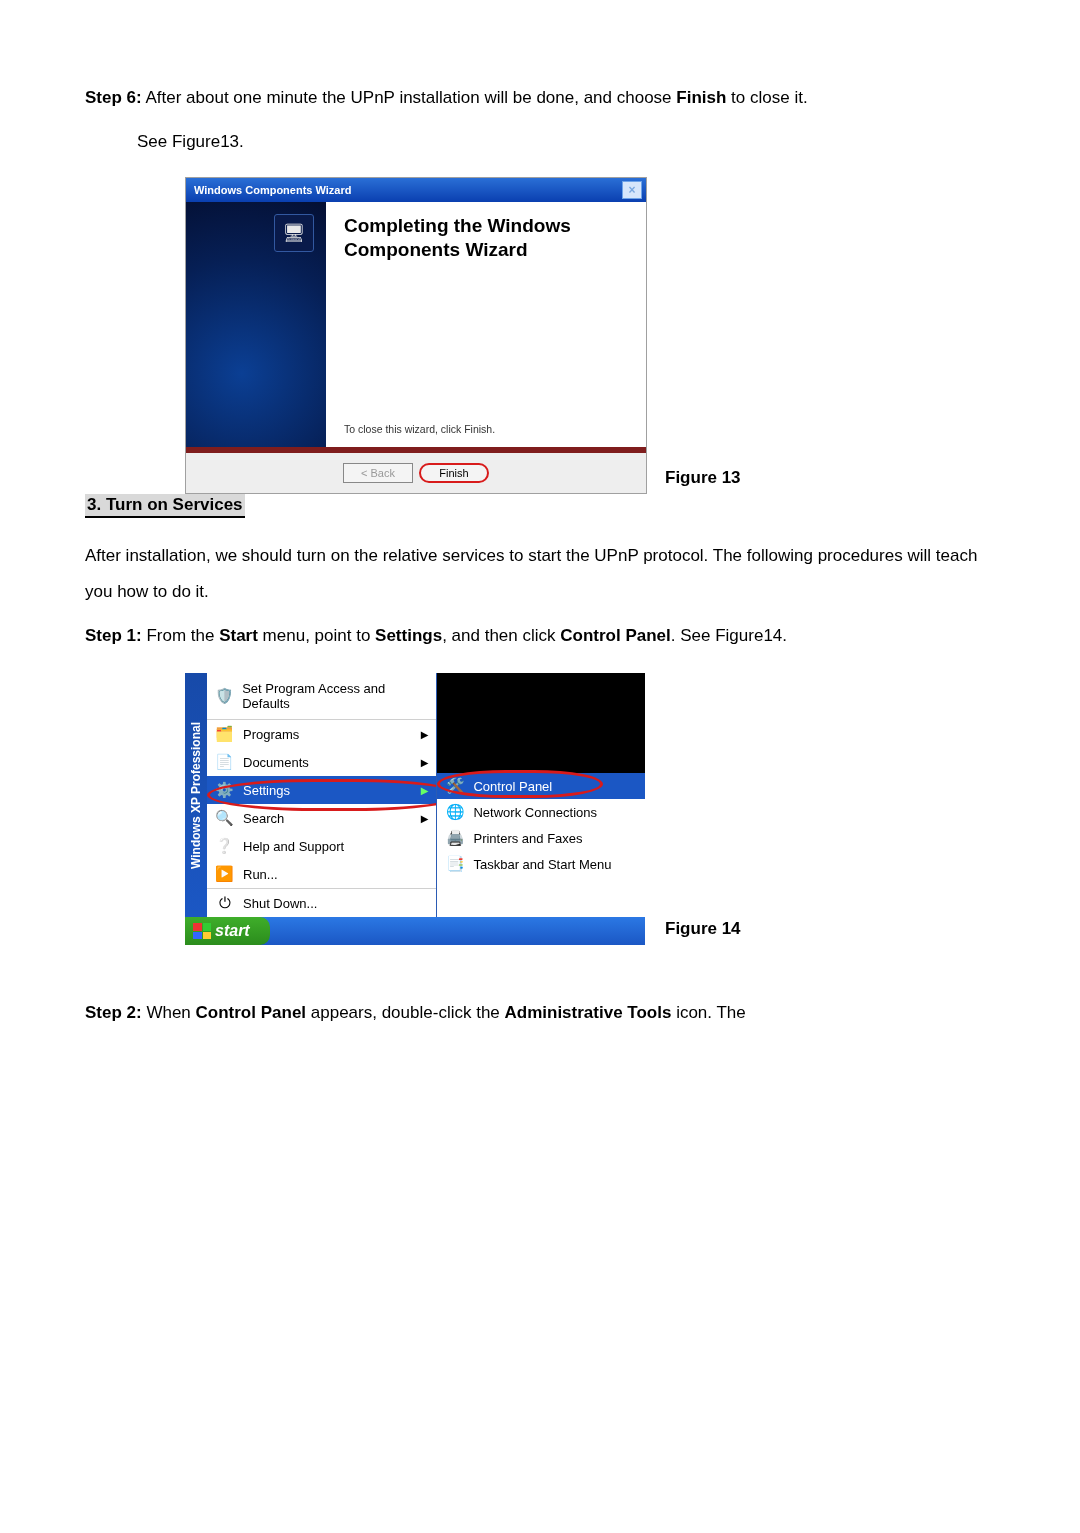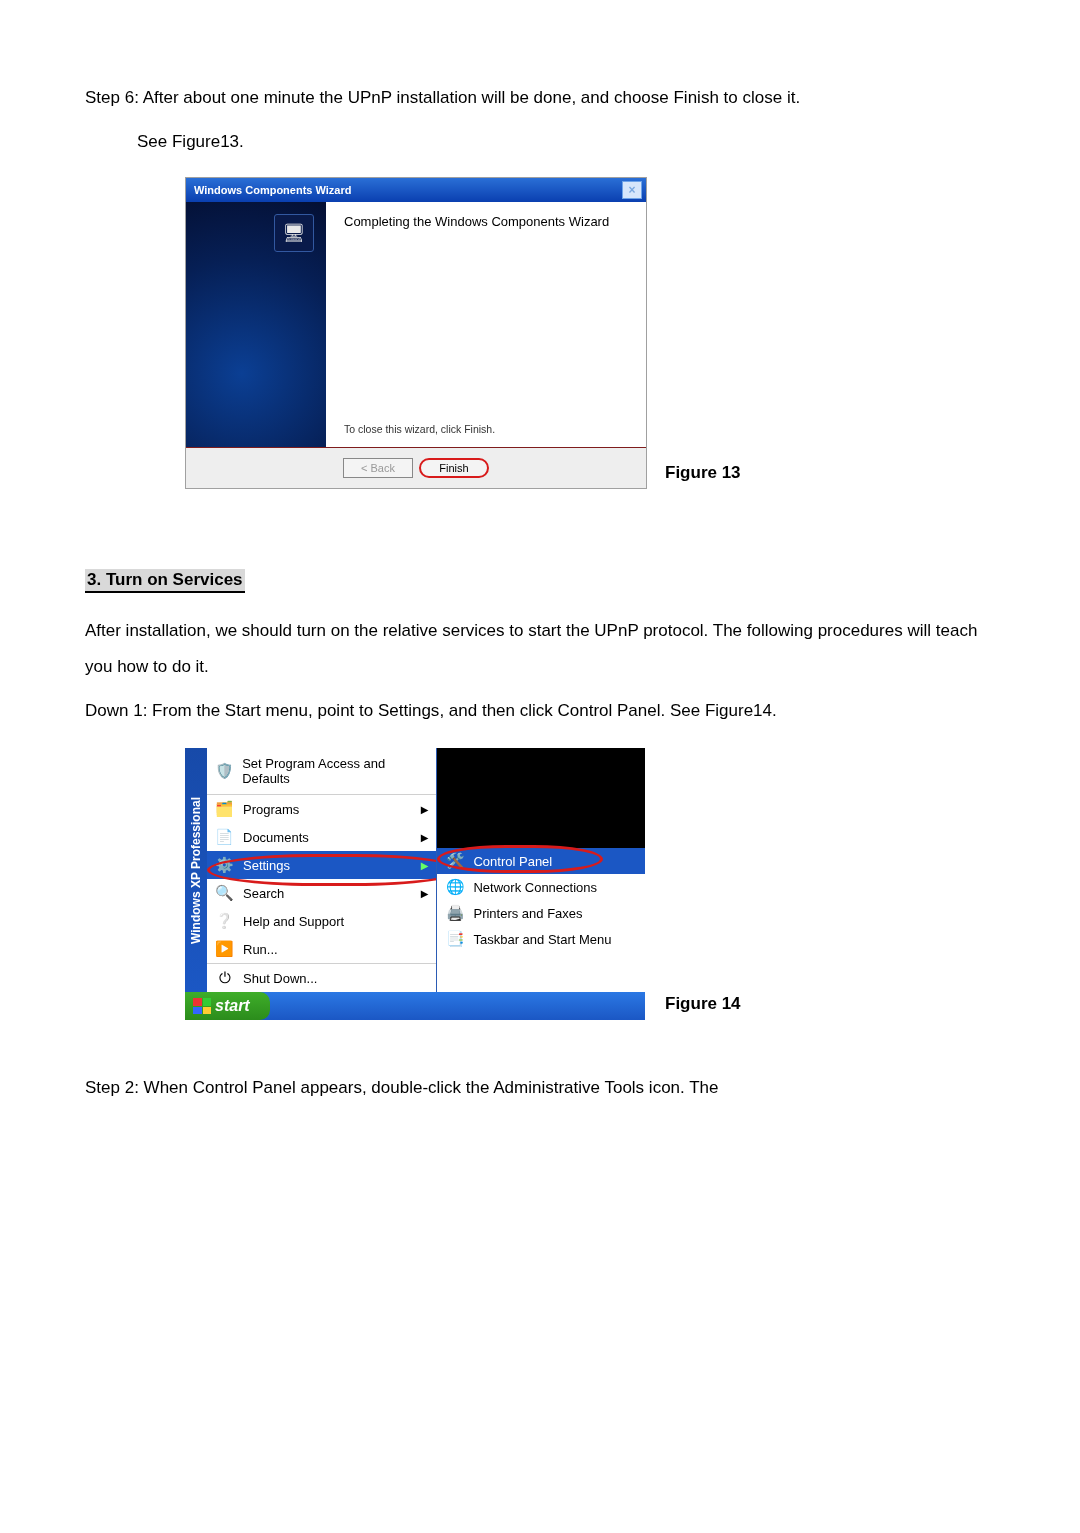--- a/index.html
+++ b/index.html
@@ -10,29 +10,28 @@
     margin: 0;
     padding: 0;
     width: 1080px;
   }
   .page {
     padding: 80px 85px 40px 85px;
     box-sizing: border-box;
   }
   .para { line-height: 2.1; margin: 0 0 8px 0; }
   .indent { margin-left: 52px; }
-  .bold { font-weight: normal; }
+  .bold { font-weight: bold; }
   .section-head {
     display: inline-block;
     background: #d9d9d9;
     border-bottom: 2px solid #000;
     font-weight: bold;
     padding: 1px 2px;
     font-size: 17px;
-    margin-top: 80px;
     margin-bottom: 20px;
   }
 
   
   .fig13-row { display:flex; align-items:flex-end; gap:12px; margin-left:100px; margin-top:18px;}
   .wiz {
     width: 460px; border: 1px solid #a0a0a0; background:#737373;
     display:flex; flex-direction:column; font-size:11px;
   }
   .wiz-title {
@@ -50,25 +49,25 @@
     width:140px; height:245px;
     background: radial-gradient(circle at 40% 70%, #0b3f94 0%, #061f55 60%, #040f33 100%);
     position:relative;
   }
   .wiz-side-icon {
     position:absolute; top:12px; right:12px; width:38px; height:36px;
     background:#091a4a; border:1px solid #3258a0; border-radius:3px;
     display:flex; align-items:center; justify-content:center; color:#e8e8e8; font-size:18px;
   }
   .wiz-main { flex:1; padding:12px 18px; display:flex; flex-direction:column; justify-content:space-between; height:221px;}
-  .wiz-h { font-weight:normal; font-size:13px; line-height:1.25; font-family:"Trebuchet MS",Arial,sans-serif; }
+  .wiz-h { font-weight:bold; font-size:19px; line-height:1.25; font-family:"Trebuchet MS",Arial,sans-serif; }
   .wiz-sub { font-size:10.5px; color:#333; margin-top:10px; line-height:1.3; }
   .wiz-close-hint { font-size:10.5px; color:#333; }
   .wiz-btnbar {
-    border-top:1px solid #7f1d1d; background:#eee; padding:10px 0;
+    border-top:6px solid #7f1d1d; background:#eee; padding:10px 0;
     display:flex; justify-content:center; gap:6px;
   }
   .wiz-btn {
     min-width:70px; padding:2px 10px; font-size:11px;
     border:1px solid #888; background:#f4f4f4;
   }
   .wiz-btn.disabled { color:#999; }
   .wiz-btn.highlight { border:2px solid #d81b1b; border-radius:10px; }
   .fig-label { font-weight:bold; font-size:17px; margin-left:6px; margin-bottom:6px;}
 
@@ -160,21 +159,21 @@
     </div>
     <div class="fig-label">Figure 13</div>
   </div>
 
   
   <div class="section-head">3. Turn on Services</div>
 
   <p class="para">After installation, we should turn on the relative services to start the UPnP protocol. The following procedures will teach you how to do it.</p>
 
   <p class="para">
-    <span class="bold">Down 1:</span><span> From the </span><span class="bold">Start</span><span> menu, point to </span><span class="bold">Settings</span><span>, and then click </span><span class="bold">Control Panel</span><span>. See Figure14.</span>
+    <span class="bold">Step 1:</span><span> From the </span><span class="bold">Start</span><span> menu, point to </span><span class="bold">Settings</span><span>, and then click </span><span class="bold">Control Panel</span><span>. See Figure14.</span>
   </p>
 
   
   <div class="fig14-row">
     <div class="startmenu-wrap">
       <div class="sm-top">
         <div class="sm-stripe">Windows XP Professional</div>
         <div class="sm-left" style="position:relative;">
           <div class="sm-item big">
             <span class="sm-icon">🛡️</span>

